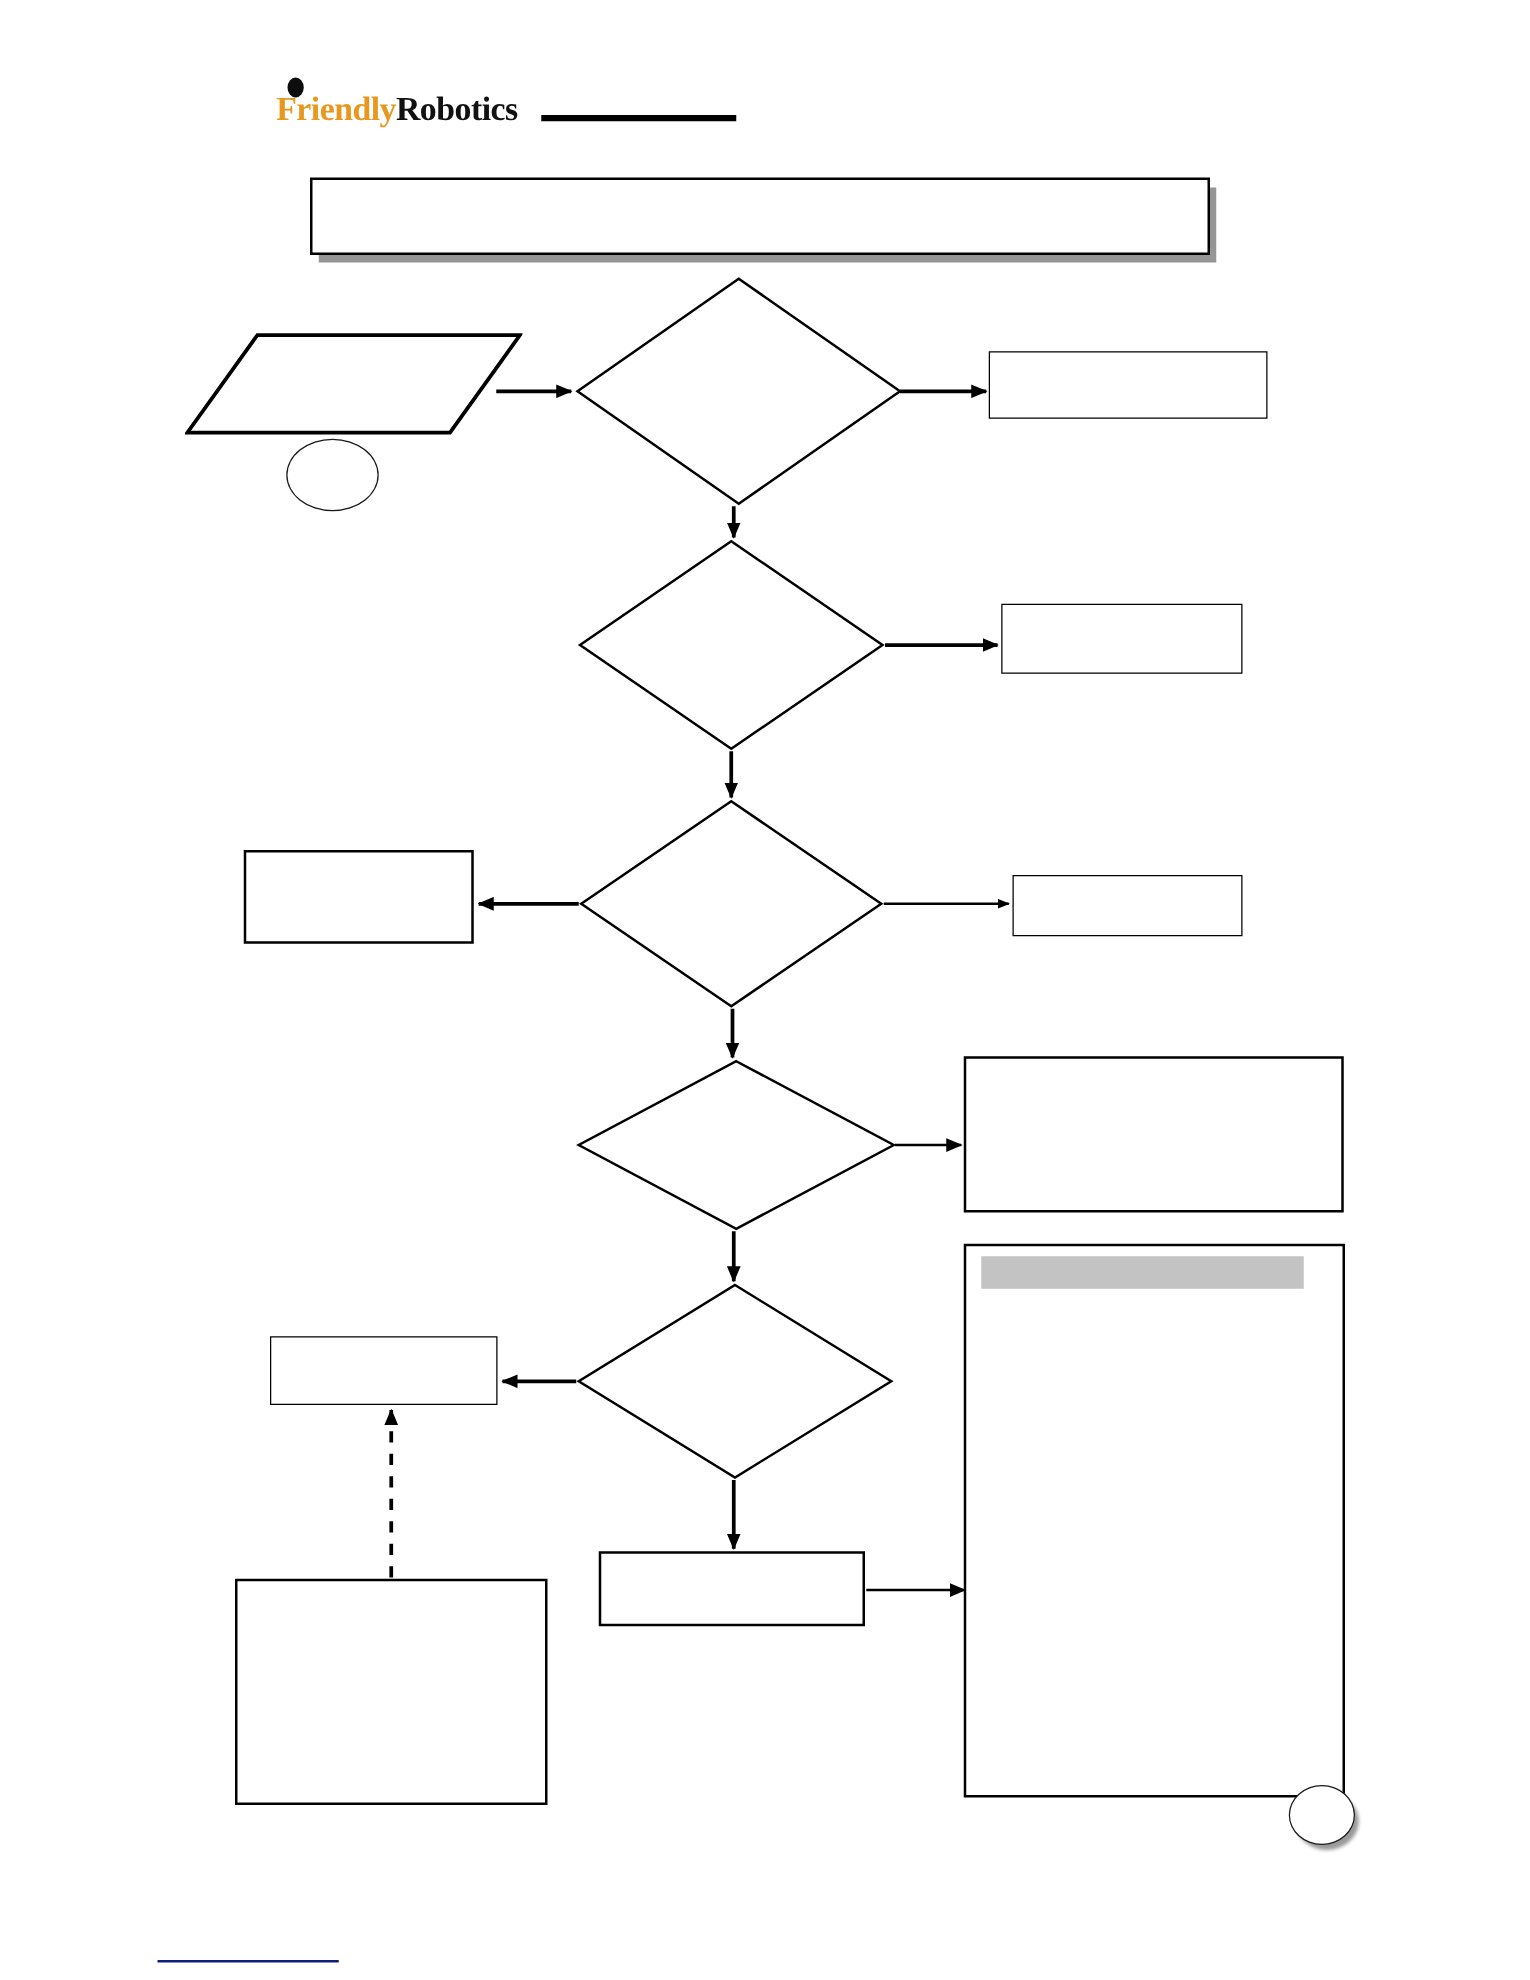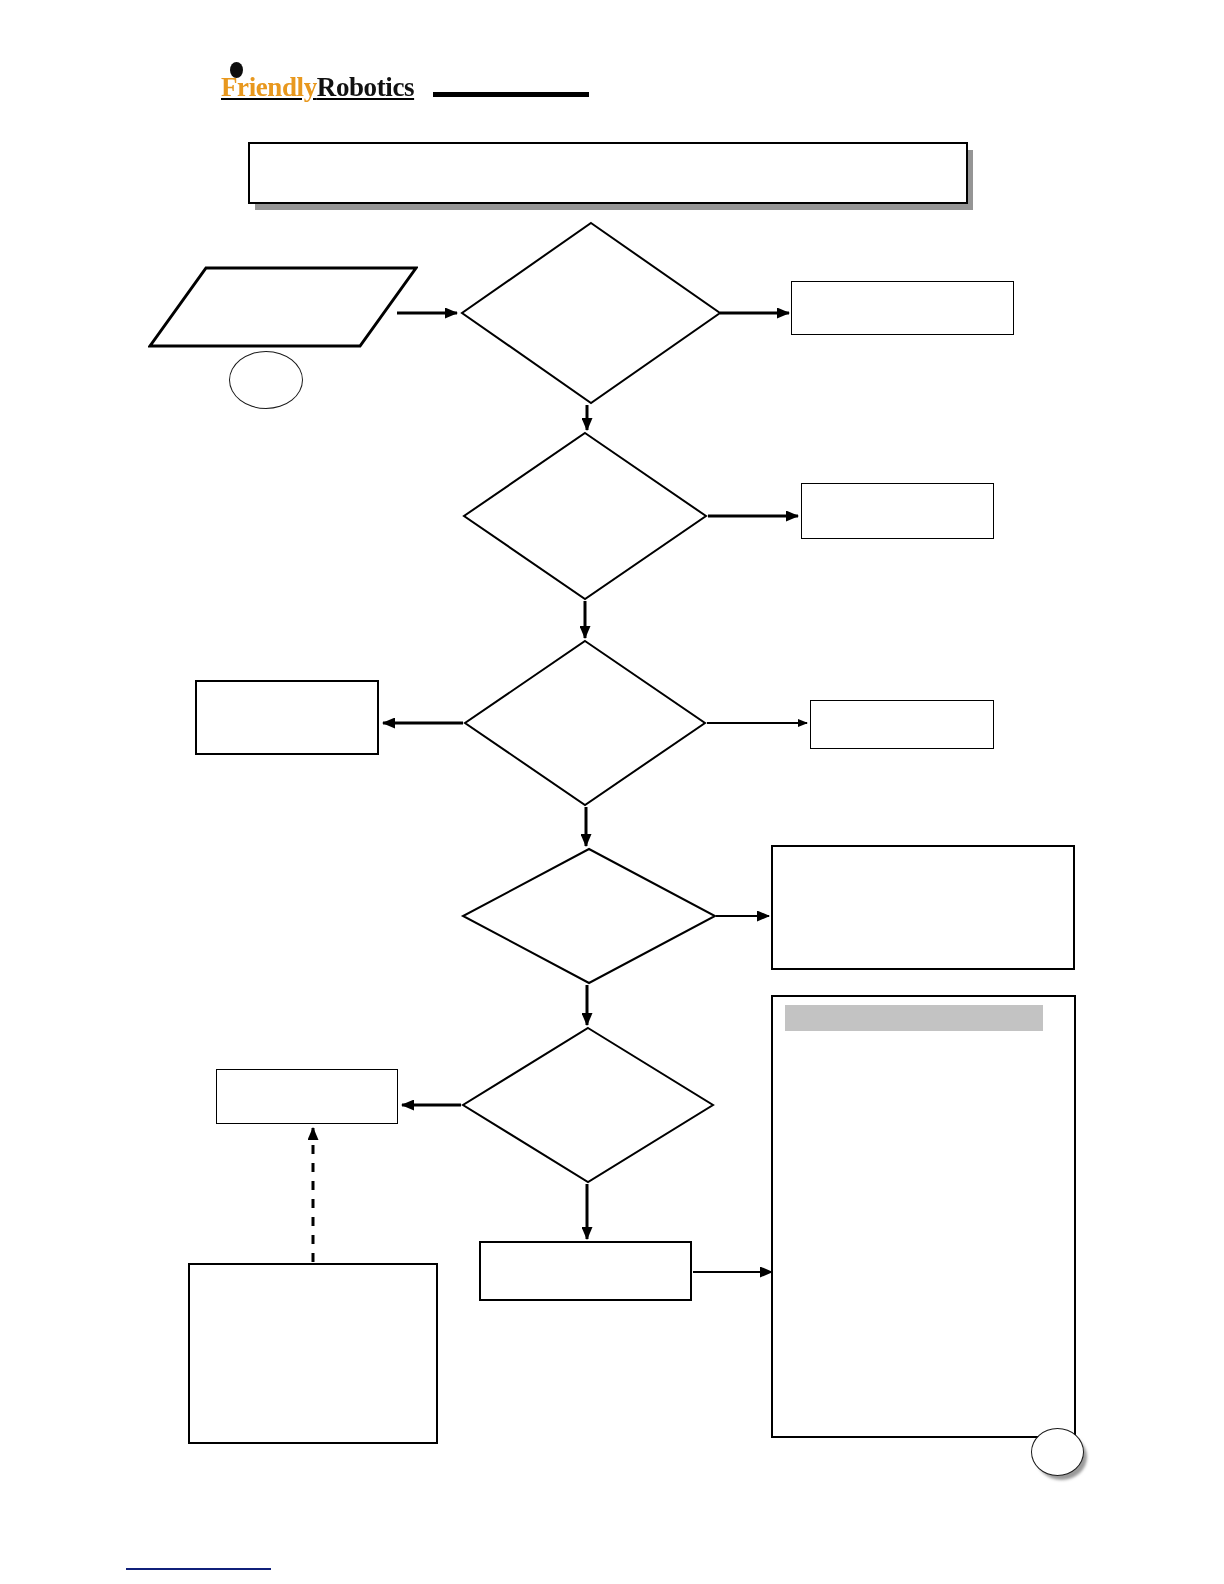--- a/index.html
+++ b/index.html
@@ -14,21 +14,21 @@
   
   #logo-block{position:absolute;left:221px;top:62px;width:400px;height:50px;}
   #logo-dot{
     position:absolute;left:9px;top:0px;width:13px;height:16px;
     background:#0d0d0d;border-radius:50%;
   }
   #logo-text{
     position:absolute;left:0px;top:12px;
     font-family:"Liberation Serif", serif;
     font-weight:bold;font-size:27px;letter-spacing:-0.4px;
-    white-space:nowrap;line-height:1;text-decoration:underline;
+    white-space:nowrap;line-height:1;
   }
   #logo-friendly{color:#E8981E;}
   #logo-robotics{color:#111111;}
   #logo-rule{
     position:absolute;left:212px;top:30px;width:156px;height:5px;background:#000;
   }
 
   
   .box{
     position:absolute;background:#fff;border:1px solid #000;

